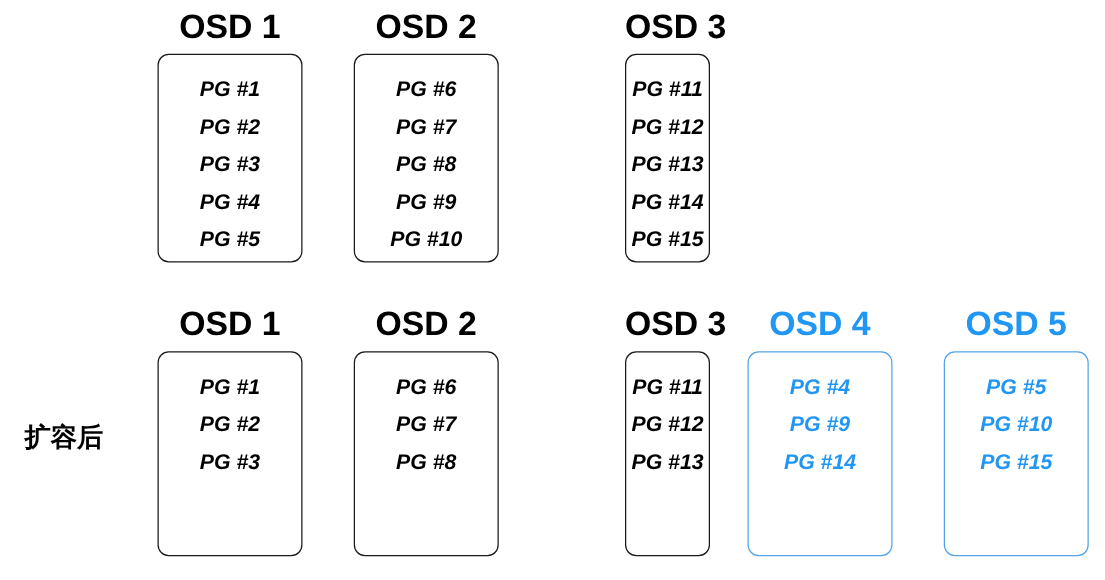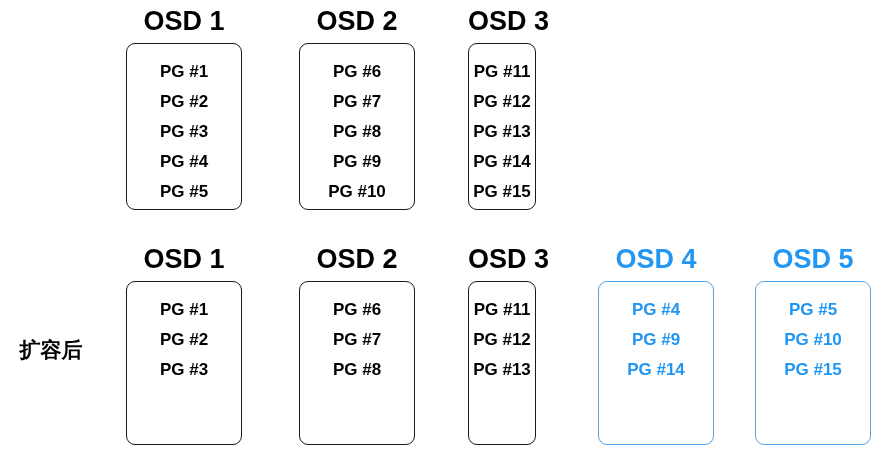--- a/index.html
+++ b/index.html
@@ -30,39 +30,40 @@
   }
   .row-label.r0 { top: 91px; }
   .row-label.r1 { top: 336px; }
   .col {
     position: absolute;
     width: 116px;
   }
   .col.r0 { top: 8px; }
   .col.r1 { top: 246px; }
   .col.c0 { left: 126px; }
-  .col.c1 { left: 299px; }
-  .col.c2 { left: 420px; padding-left: 48px; }
+  .col.c1 { left: 283px; }
+  .col.c2 { left: 452px; padding-left: 48px; }
   .col.c3 { left: 598px; }
   .col.c4 { left: 755px; }
   .osd-title {
     height: 26px;
     line-height: 26px;
     text-align: center;
     font-size: 27px;
     font-weight: bold;
     color: var(--black-text);
     white-space: nowrap;
   }
   .pg-box {
     margin-top: 9px;
     border: 1.5px solid var(--black-border);
     border-radius: 9px;
     background: #ffffff;
     padding-top: 13px;
+    font-style: italic;
   }
   .r0 .pg-box { height: 167px; }
   .r1 .pg-box { height: 164px; }
   .pg-item {
     height: 30px;
     line-height: 30px;
     text-align: center;
     font-size: 17px;
     font-weight: bold;
     color: var(--black-text);

